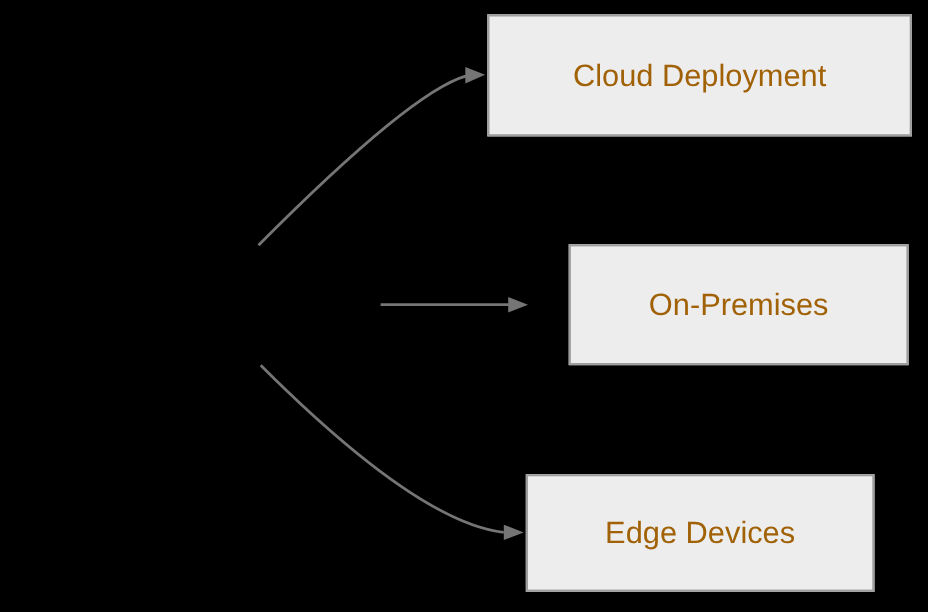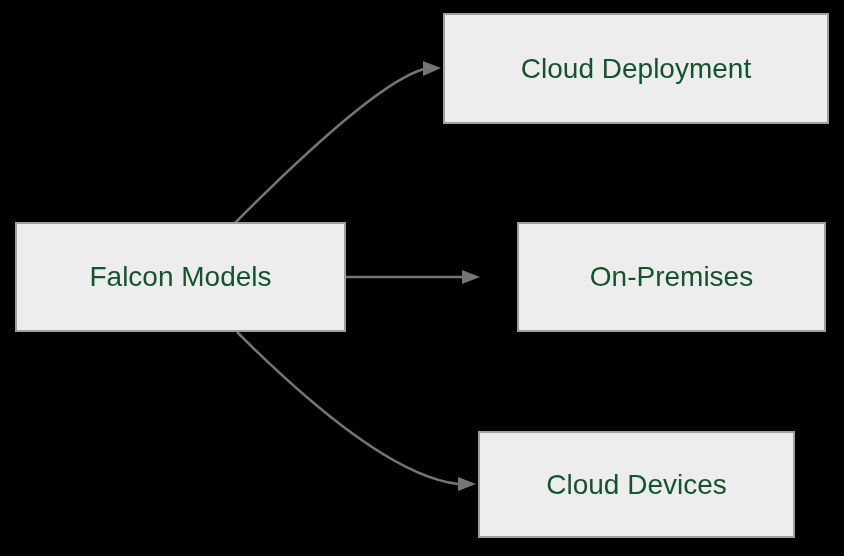--- a/index.html
+++ b/index.html
@@ -21,21 +21,21 @@
     top: 0;
     width: 844px;
     height: 556px;
     pointer-events: none;
   }
   .node {
     position: absolute;
     box-sizing: border-box;
     background: #ededed;
     border: 2px solid #9e9e9e;
-    color: #14532d;
+    color: #a16207;
     font-size: 28px;
     line-height: 1;
     display: flex;
     align-items: center;
     justify-content: center;
     text-align: center;
     white-space: nowrap;
   }
   .node-falcon { left: 15px;  top: 222px; width: 331px; height: 110px; }
   .node-cloud  { left: 443px; top: 13px;  width: 386px; height: 111px; }
@@ -58,29 +58,26 @@
       <path d="M 346 277 L 463 277" fill="none" stroke="#757575" stroke-width="2.5"></path>
       <polygon points="480,277 462,270 462,284" fill="#757575"></polygon>
     </g>
 
     <g>
       <path d="M 237 332 Q 380 475 458 484" fill="none" stroke="#757575" stroke-width="2.5"></path>
       <polygon points="476,484 458,477 458,491" fill="#757575"></polygon>
     </g>
   </svg>
 
-  <div class="node node-falcon">
-    <span>Falcon Models</span>
-  </div>
 
   <div class="node node-cloud">
     <span>Cloud Deployment</span>
   </div>
 
   <div class="node node-onprem">
     <span>On-Premises</span>
   </div>
 
   <div class="node node-edge">
-    <span>Cloud Devices</span>
+    <span>Edge Devices</span>
   </div>
 
 </div>
 
 </body></html>

